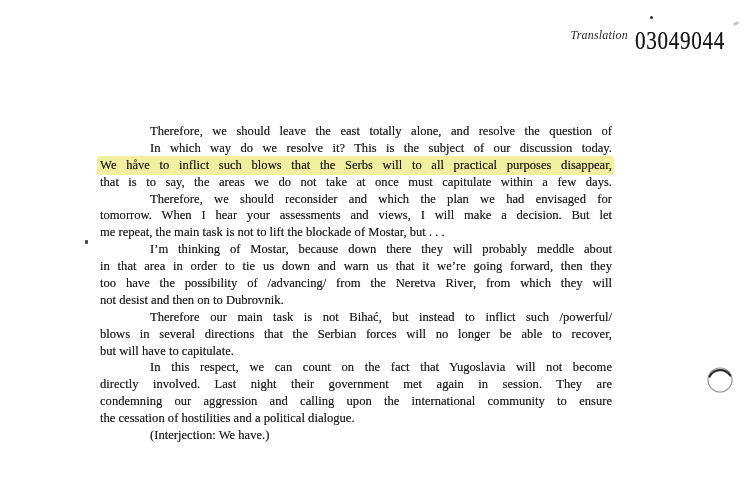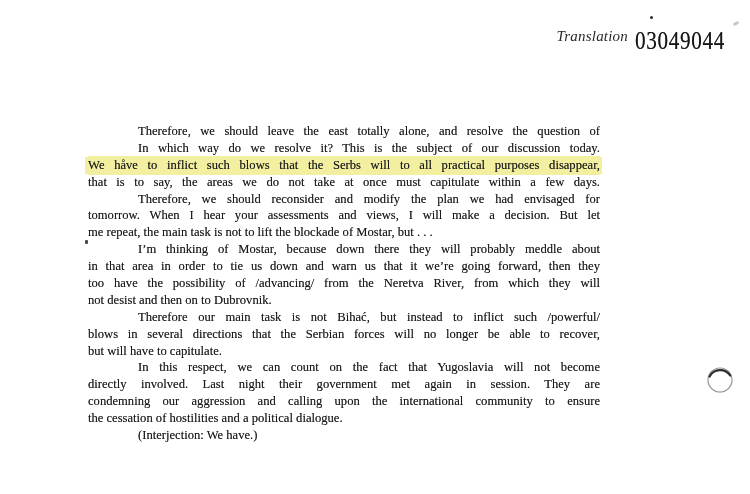--- a/index.html
+++ b/index.html
@@ -13,21 +13,21 @@
     color: #1b1b1b;
   }
 
   
   .translation-label {
     position: absolute;
     left: 556px; top: 28px;
     width: 72px;
     text-align: right;
     font-style: italic;
-    font-size: 15px;
+    font-size: 12px;
     letter-spacing: 0.2px;
     color: #2a2a2a;
   }
   .doc-number {
     position: absolute;
     left: 635px; top: 26px;
     font-size: 20px;
     letter-spacing: 0.6px;
     color: #161616;
     transform: scale(1.06, 1.3);
@@ -46,21 +46,21 @@
     left: 733px; top: 22px;
     width: 6px; height: 3px;
     background: #c8c8c8;
     border-radius: 2px;
     transform: rotate(-25deg);
   }
 
   
   .body-text {
     position: absolute;
-    left: 88px; top: 123px;
+    left: 100px; top: 123px;
     width: 512px;
     font-size: 12.6px;
     line-height: 16.9px;
     text-shadow: 0 0 0.4px rgba(0,0,0,0.5);
   }
   .text-line {
     height: 16.9px;
     overflow: hidden;
     text-align: left;
   }
@@ -102,21 +102,21 @@
   <div class="body-text" id="body-text">
     <div class="text-line indent justify"><span class="line-text">Therefore, we should leave the east totally alone, and resolve the question of</span></div>
 
 
     <div class="text-line indent justify"><span class="line-text">In which way do we resolve it?  This is the subject of our discussion today.</span></div>
 
     <div class="text-line justify highlight"><span class="line-text">We håve to inflict such blows that the Serbs will to all practical purposes disappear,</span></div>
 
     <div class="text-line justify"><span class="line-text">that is to say, the areas we do not take at once must capitulate within a few days.</span></div>
 
-    <div class="text-line indent justify"><span class="line-text">Therefore, we should reconsider and modify the plan we had envisaged for</span></div>
+    <div class="text-line indent justify"><span class="line-text">Therefore, we should reconsider and which the plan we had envisaged for</span></div>
 
     <div class="text-line justify"><span class="line-text">tomorrow.  When I hear your assessments and views, I will make a decision.  But let</span></div>
 
     <div class="text-line"><span class="line-text">me repeat, the main task is not to lift the blockade of Mostar, but . . .</span></div>
 
 
     <div class="text-line indent justify"><span class="line-text">I’m thinking of Mostar, because down there they will probably meddle about</span></div>
 
     <div class="text-line justify"><span class="line-text">in that area in order  to tie us down and warn us that it we’re going forward, then they</span></div>
 

